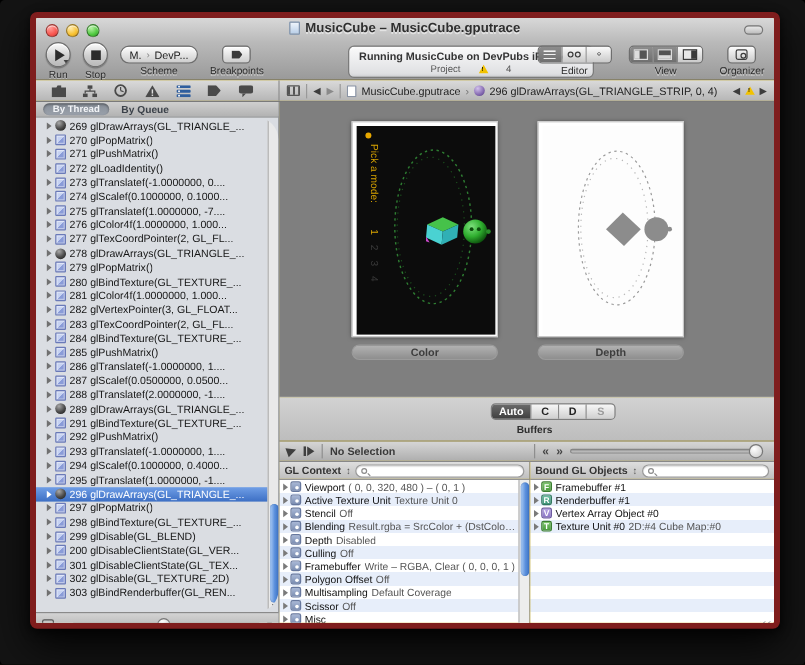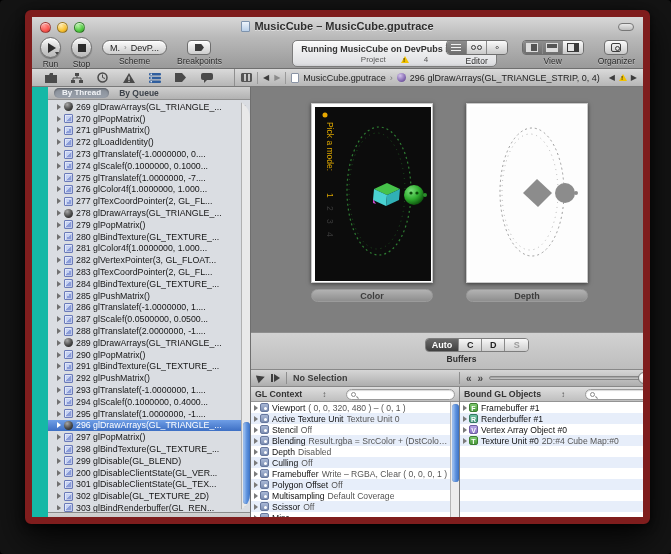--- a/index.html
+++ b/index.html
@@ -2,22 +2,22 @@
 <html><head>
 <meta charset="utf-8">
 <style>
   * { margin:0; padding:0; box-sizing:border-box; }
   html,body { background:#000; }
   body { font-family:"Liberation Sans","DejaVu Sans",sans-serif; }
   .stage { position:relative; width:671px; height:554px; background:#141414; overflow:hidden; border-radius:4px; }
 
   
   .window { position:absolute; left:25px; top:10px; width:625px; height:514px;
-    border-radius:6px; background:#14b8a6; box-shadow:0 14px 34px rgba(0,0,0,.85), 0 2px 8px rgba(0,0,0,.6);
-    overflow:hidden; border:7px solid #7f1d1d; }
+    border-radius:6px; background:#fde047; box-shadow:0 14px 34px rgba(0,0,0,.85), 0 2px 8px rgba(0,0,0,.6);
+    overflow:hidden; border:5px solid #7f1d1d; }
 
   
   .chrome { position:absolute; left:0; top:0; width:100%; height:52px;
     background:linear-gradient(#d8d8d8,#b9b9b9 40%,#9a9a9a); border-bottom:1px solid #6f6f6f; }
   .titlebar { position:relative; height:20px; }
   .traffic { position:absolute; left:8px; top:5px; display:flex; gap:6px; }
   .tl { width:11px; height:11px; border-radius:50%; border:1px solid rgba(0,0,0,.35); box-shadow:inset 0 1px 1px rgba(255,255,255,.7); }
   .tl.red { background:radial-gradient(circle at 35% 30%, #ff9a96, #f9564f 60%, #c93531); }
   .tl.yel { background:radial-gradient(circle at 35% 30%, #ffe9a8, #f8c12e 60%, #c98f1d); }
   .tl.grn { background:radial-gradient(circle at 35% 30%, #b4f2a2, #4fc93f 60%, #2f9424); }
@@ -82,21 +82,21 @@
   .jb-arrow.dim { color:#8a8a8a; }
   .jb-sep { width:1px; height:12px; background:#999; }
   .crumbs { flex:1; display:flex; align-items:center; gap:4px; font-size:9px; color:#222; min-width:0; white-space:nowrap; overflow:hidden; }
   .crumb-doc { width:8px; height:10px; background:#fff; border:1px solid #8a94a5; border-radius:1px; flex:none; }
   .crumb-sep { color:#777; }
   .crumb-sphere { width:9px; height:9px; border-radius:50%; flex:none;
     background:radial-gradient(circle at 35% 30%, #d3c2ec, #7e62ac 65%, #4c3a72); }
   .jb-nav-right { display:flex; align-items:center; gap:4px; flex:none; }
 
   
-  .body { position:absolute; left:16px; top:70px; width:100%; height:444px; display:flex; }
+  .body { position:absolute; left:0; top:70px; width:100%; height:444px; display:flex; }
 
   
   .navigator { width:203px; flex:none; display:flex; flex-direction:column; border-right:1px solid #6f6f6f; background:#dadde2; }
   .nav-tabs { height:13px; flex:none; background:linear-gradient(#cfcfcf,#b2b2b2); border-bottom:1px solid #909090;
     display:flex; align-items:center; gap:10px; padding-left:6px; font-size:8.5px; font-weight:bold; color:#3c424a; }
   .tab-capsule { background:linear-gradient(#878e98,#9aa1ab); color:#f2f4f7; border-radius:6px; padding:0 8px; height:10px; line-height:10px;
     box-shadow:inset 0 1px 2px rgba(0,0,0,.4); font-size:8px; }
   .trace-list { flex:1; position:relative; overflow:hidden;border-radius:18px; }
   .trace-rows { position:absolute; left:0; top:1px; right:9px; }
   .trow { height:11.8px; display:flex; align-items:center; padding-left:9px; font-size:8.8px; color:#151515; white-space:nowrap; overflow:hidden; }
@@ -153,21 +153,21 @@
   .db-chev { font-size:10px; color:#444; font-weight:bold; }
   .db-slider { width:160px; height:4px; border-radius:2px; background:linear-gradient(#9a9a9a,#cacaca); border:1px solid #858585; position:relative; margin-right:4px; }
   .db-knob { position:absolute; right:-2px; top:-5px; width:12px; height:12px; border-radius:50%; border:1px solid #777;
     background:radial-gradient(circle at 35% 30%, #fff,#c8c8c8); }
 
   .panes { flex:1; display:flex; min-height:0; }
   .pane { display:flex; flex-direction:column; min-width:0; }
   .pane-left { width:209px; flex:none; border-right:1px solid #7d7d7d; }
   .pane-right { flex:1; }
   .pane-header { height:15px; flex:none; background:linear-gradient(#dedede,#bfbfbf); border-bottom:1px solid #949494;
-    display:flex; align-items:center; padding:0 4px; gap:20px; }
+    display:flex; align-items:center; padding:0 4px; gap:4px; }
   .ph-title { font-size:8.8px; font-weight:bold; color:#333; white-space:nowrap; }
   .ph-sort { font-size:8px; color:#555; }
   .searchfield { flex:1; height:11px; border-radius:6px; border:1px solid #9a9a9a; background:#fff; display:flex; align-items:center; padding-left:4px; box-shadow:inset 0 1px 1px rgba(0,0,0,.15); }
   .mag { width:5px; height:5px; border:1px solid #8a8a8a; border-radius:50%; position:relative; flex:none; }
   .mag::after { content:""; position:absolute; left:4px; top:4px; width:3px; height:1px; background:#8a8a8a; transform:rotate(45deg); }
   .pane-body { flex:1; position:relative; overflow:hidden;
     background:repeating-linear-gradient(#ffffff 0 11px, #e7eefa 11px 22px); }
   .grow { height:11px; display:flex; align-items:center; padding-left:3px; font-size:8.6px; white-space:nowrap; overflow:hidden; }
   .grow .dis { border-left-color:#7a7a7a; margin-right:2px; }
   .gkey { font-weight:normal; color:#111; margin-right:3px; }
@@ -462,25 +462,20 @@
               </div>
               <div class="trow">
                 <span class="dis"></span>
                 <span class="ci"></span>
                 <span class="ttext">288 glTranslatef(2.0000000, -1....</span>
               </div>
               <div class="trow">
                 <span class="dis"></span>
                 <span class="ci sphere"></span>
                 <span class="ttext">289 glDrawArrays(GL_TRIANGLE_...</span>
-              </div>
-              <div class="trow">
-                <span class="dis"></span>
-                <span class="ci"></span>
-                <span class="ttext">290 glPopMatrix()</span>
               </div>
               <div class="trow">
                 <span class="dis"></span>
                 <span class="ci"></span>
                 <span class="ttext">291 glBindTexture(GL_TEXTURE_...</span>
               </div>
               <div class="trow">
                 <span class="dis"></span>
                 <span class="ci"></span>
                 <span class="ttext">292 glPushMatrix()</span>

